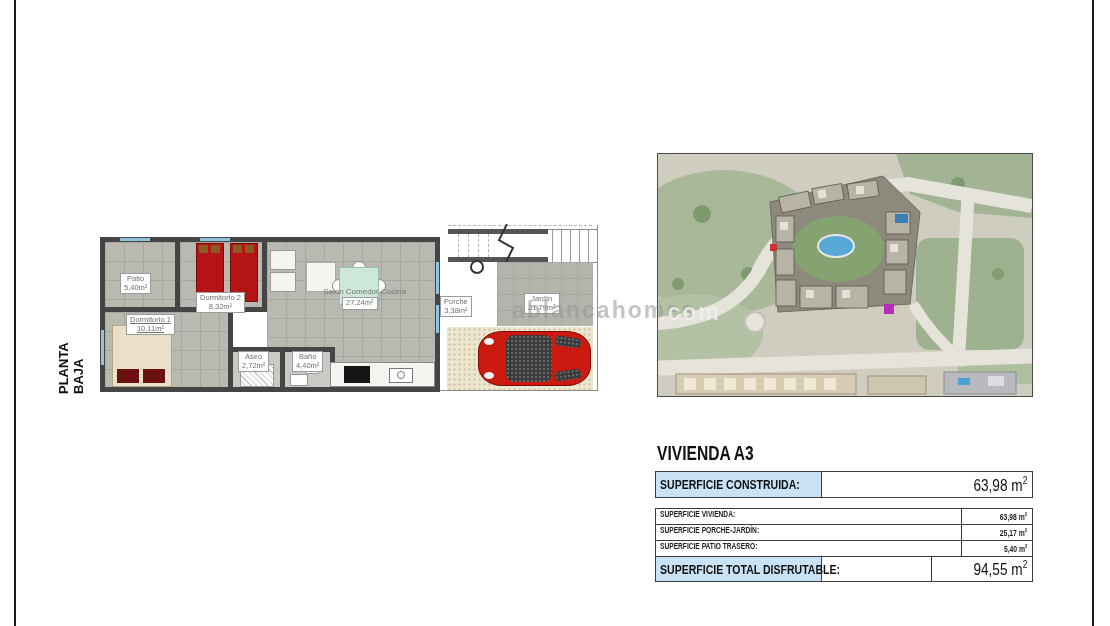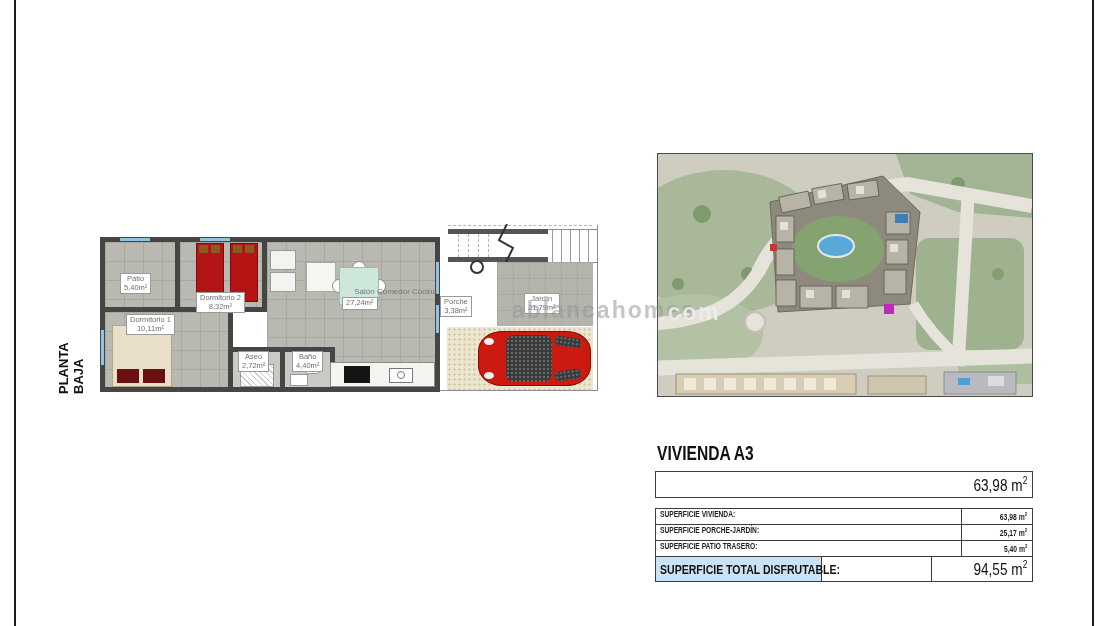--- a/index.html
+++ b/index.html
@@ -175,33 +175,33 @@
     <div class="thinline" style="left:440px;top:390px;width:158px;height:1px;"></div>
 
     <div class="room-label" style="left:120px;top:273px;">
       <div>Patio</div>
       <div>5,40m²</div>
     </div>
     <div class="room-label" style="left:196px;top:292px;">
       <div>Dormitorio 2</div>
       <div>8,32m²</div>
     </div>
-    <div class="room-label" style="left:126px;top:314px;">
+    <div class="room-label" style="left:126px;top:314px;text-decoration:underline;">
       <div>Dormitorio 1</div>
       <div>10,11m²</div>
     </div>
     <div class="room-label" style="left:238px;top:351px;">
       <div>Aseo</div>
       <div>2,72m²</div>
     </div>
     <div class="room-label" style="left:292px;top:351px;">
       <div>Baño</div>
       <div>4,40m²</div>
     </div>
-    <div class="abs" style="left:292px;top:287px;width:145px;text-align:right;color:#777;font-size:8px;z-index:6;">
+    <div class="abs" style="left:292px;top:287px;width:145px;text-align:center;color:#777;font-size:8px;z-index:6;">
       <div>Salón  Comedor  Cocina</div>
     </div>
     <div class="room-label" style="left:342px;top:297px;">
       <div>27,24m²</div>
     </div>
     <div class="room-label" style="left:440px;top:296px;">
       <div>Porche</div>
       <div>3,38m²</div>
     </div>
     <div class="room-label" style="left:524px;top:293px;">
@@ -279,20 +279,23 @@
       <rect x="286" y="218" width="72" height="22" fill="#b9b9c0" stroke="#8a8a90" stroke-width="1"></rect>
       <rect x="300" y="224" width="12" height="7" fill="#4aa2d2"></rect>
       <rect x="330" y="222" width="16" height="10" fill="#dcdce0"></rect>
     </svg>
   </div>
 
   <div id="summary">
     <div id="summary-title"><span class="cond">VIVIENDA A3</span></div>
 
     <div class="trow big">
+      <div class="cell-label-big">
+        <span class="cond">SUPERFICIE CONSTRUIDA:</span>
+      </div>
       <div class="cell-spacer"></div>
       <div class="cell-value-big">
         <span class="cond-r"><span>63,98</span>&nbsp;<span>m</span><sup>2</sup></span>
       </div>
     </div>
 
     <div class="tgap"></div>
 
     <div class="trow small first">
       <div class="cell-label-small">

